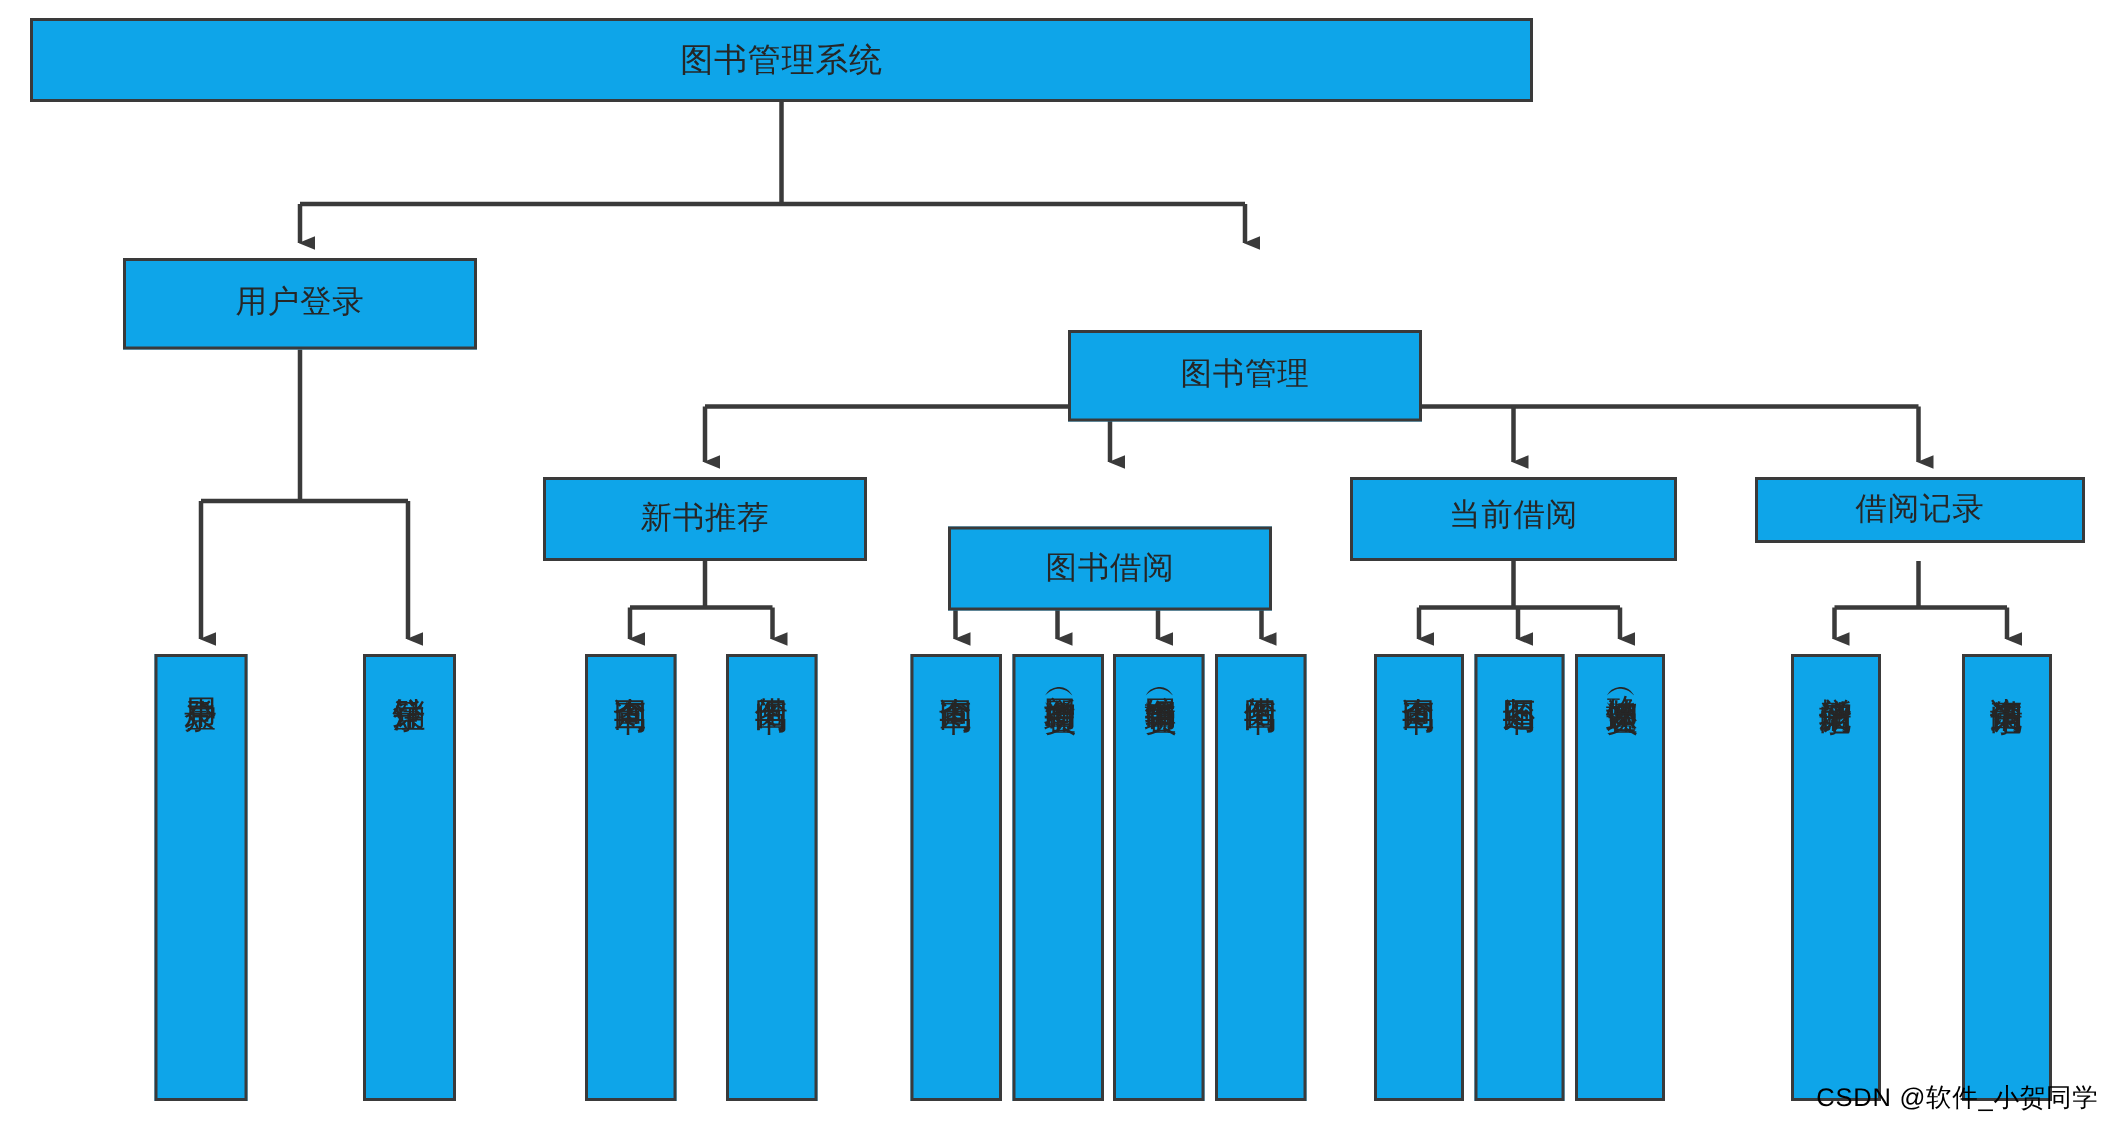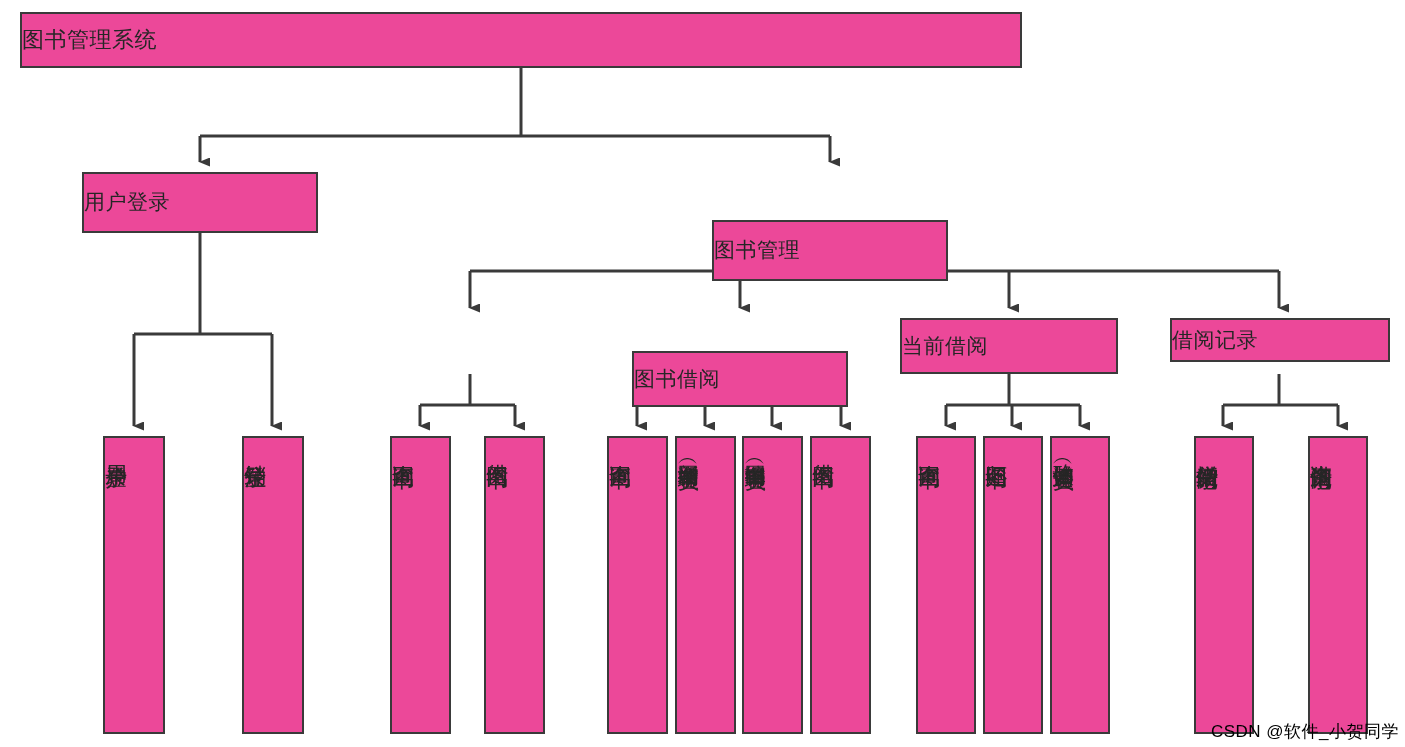--- a/index.html
+++ b/index.html
@@ -17,23 +17,24 @@
   }
   svg#edges{
     position:absolute;left:0;top:0;
     width:1405px;height:747px;
     pointer-events:none;
   }
   .node{
     position:absolute;
     box-sizing:border-box;
     border:2px solid #3a3a3a;
-    background:#ec4899;
+    background:#0ea5e9;
     display:flex;
     align-items:center;
+    justify-content:center;
     color:#262626;
   }
   .node .lbl{
     display:block;
     text-align:center;
     line-height:1.18;
     white-space:nowrap;
   }
   
   .node.h .lbl{
@@ -127,24 +128,27 @@
     <span class="lbl">图书管理系统</span>
   </div>
 
   <div class="node h" style="left:82px;top:172px;width:236px;height:61px;">
     <span class="lbl">用户登录</span>
   </div>
   <div class="node h" style="left:712px;top:172px;width:236px;height:61px;margin-top:48px;">
     <span class="lbl">图书管理</span>
   </div>
 
+  <div class="node h" style="left:362px;top:318px;width:216px;height:56px;">
+    <span class="lbl">新书推荐</span>
+  </div>
   <div class="node h" style="left:632px;top:318px;width:216px;height:56px;margin-top:33px;">
     <span class="lbl">图书借阅</span>
   </div>
-  <div class="node h" style="left:900px;top:318px;width:218px;height:56px;">
+  <div class="node h" style="left:900px;top:318px;width:218px;height:56px;font-family:Liberation Mono, monospace;">
     <span class="lbl">当前借阅</span>
   </div>
   <div class="node h" style="left:1170px;top:318px;width:220px;height:44px;">
     <span class="lbl">借阅记录</span>
   </div>
 
   <div class="node v" style="left:103px;top:436px;width:62px;height:298px;">
     <span class="lbl">用户登录</span>
   </div>
   <div class="node v" style="left:242px;top:436px;width:62px;height:298px;">

